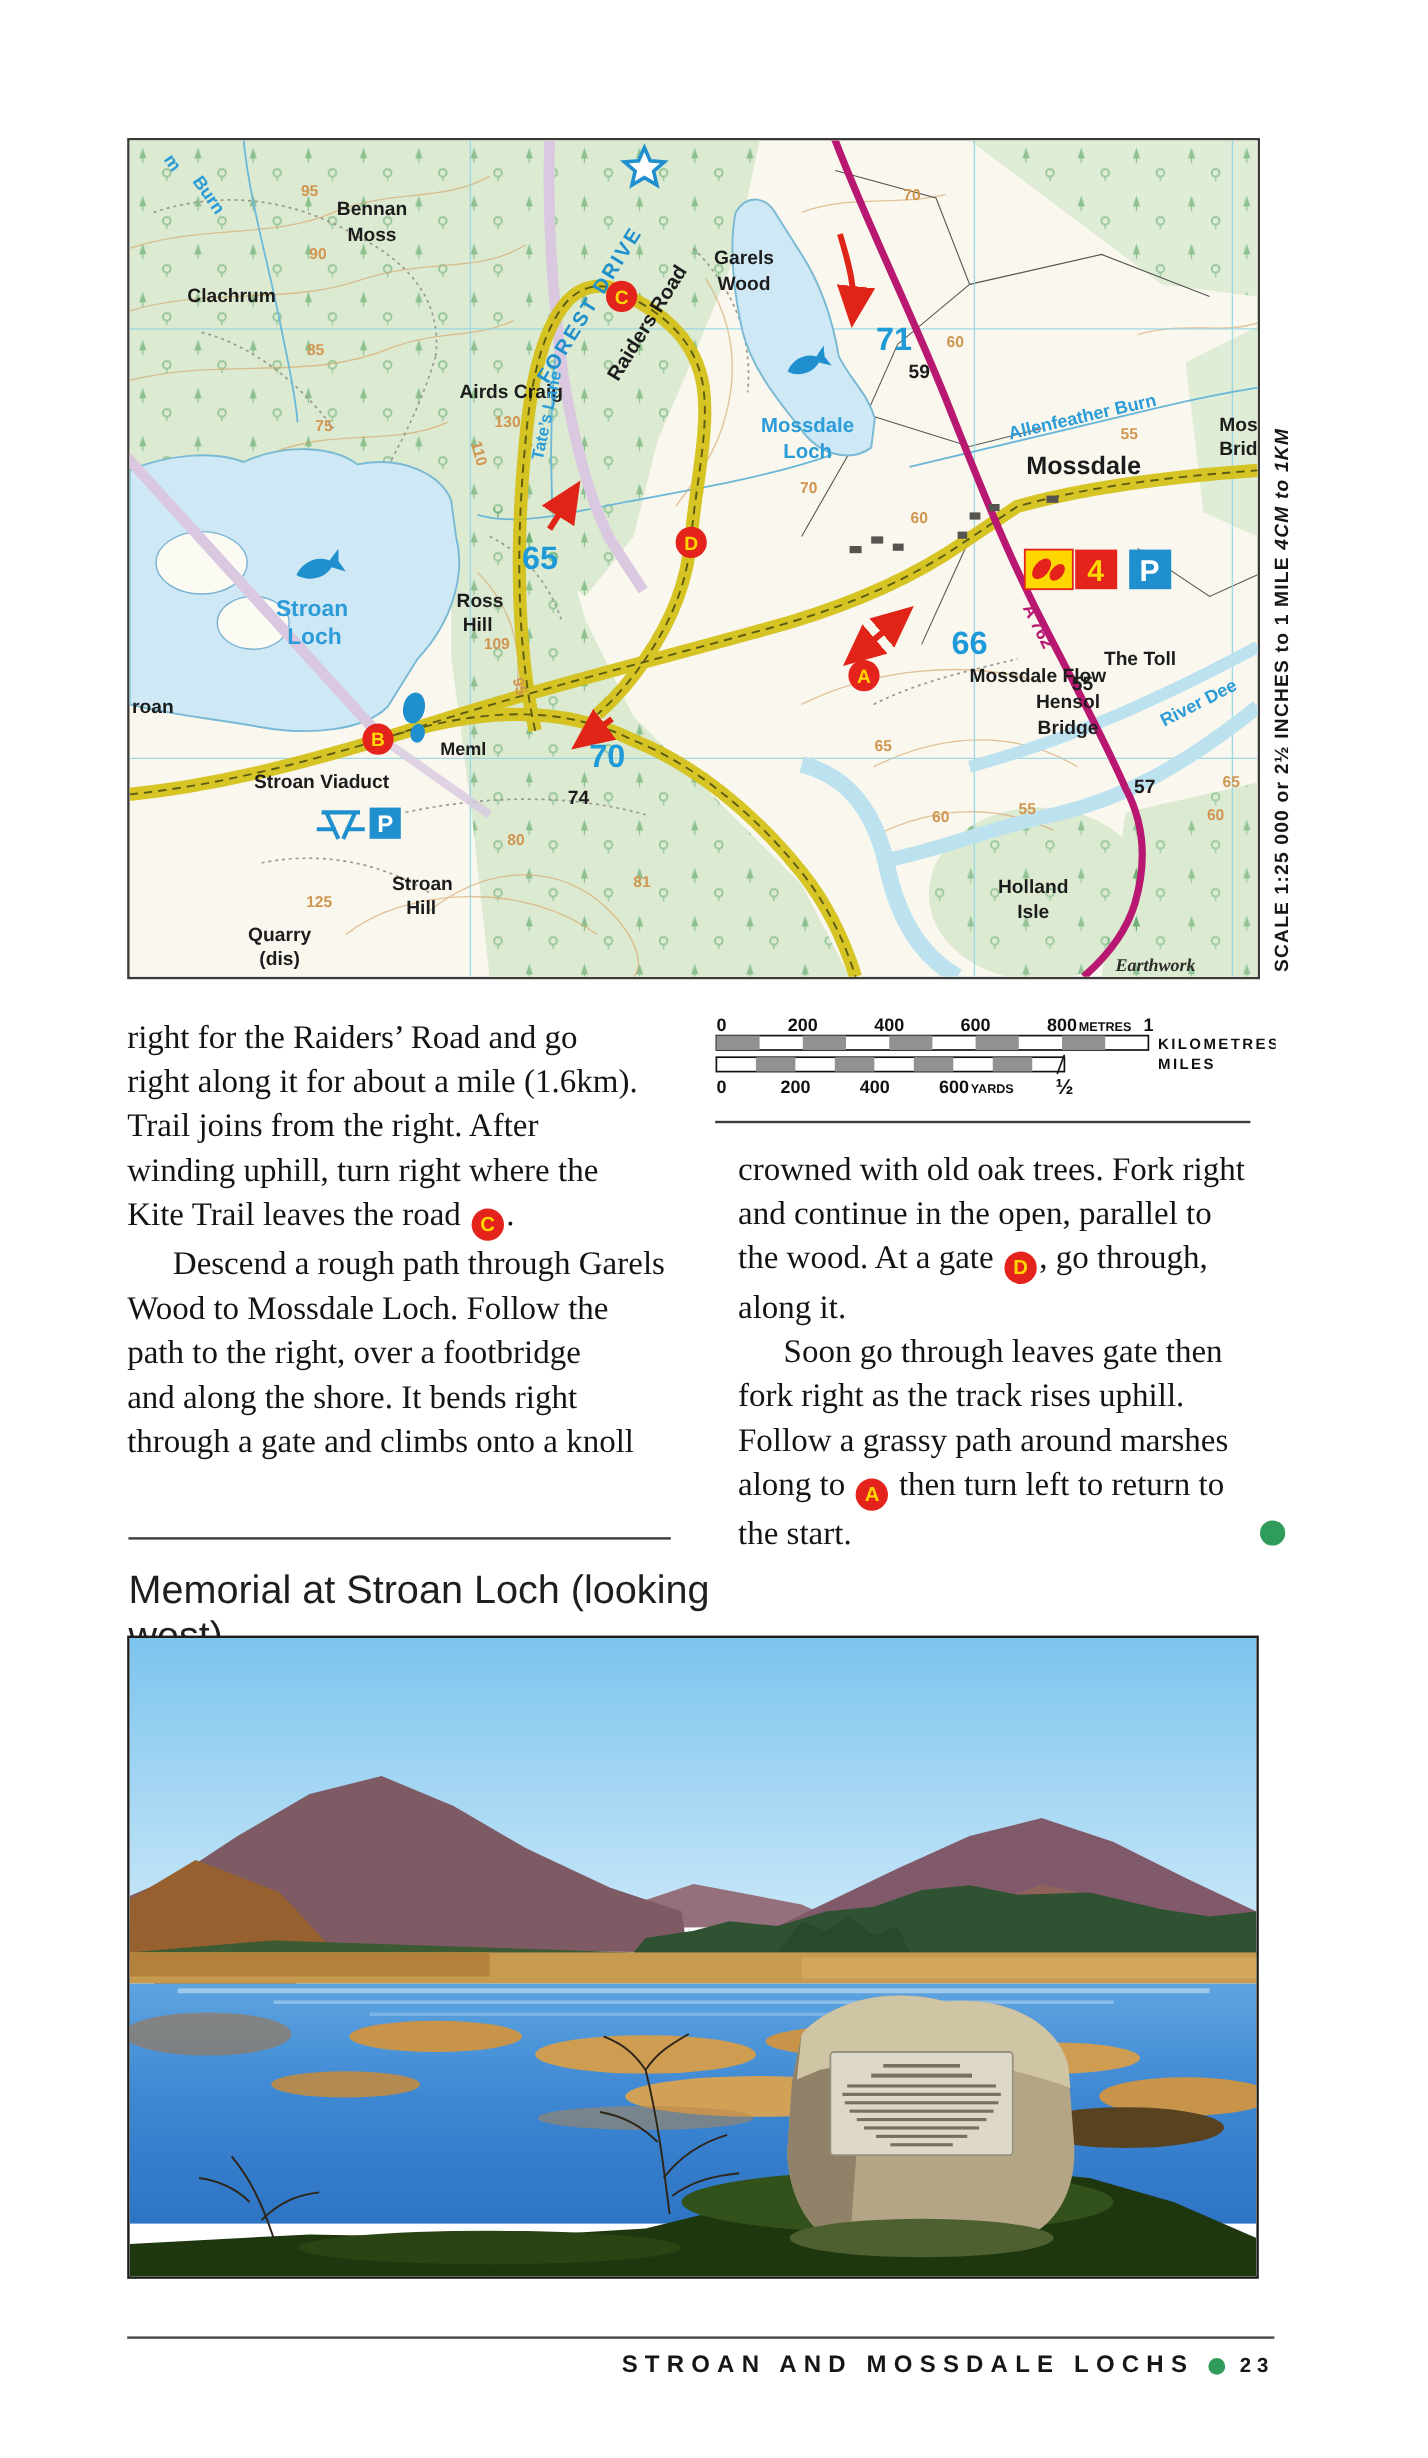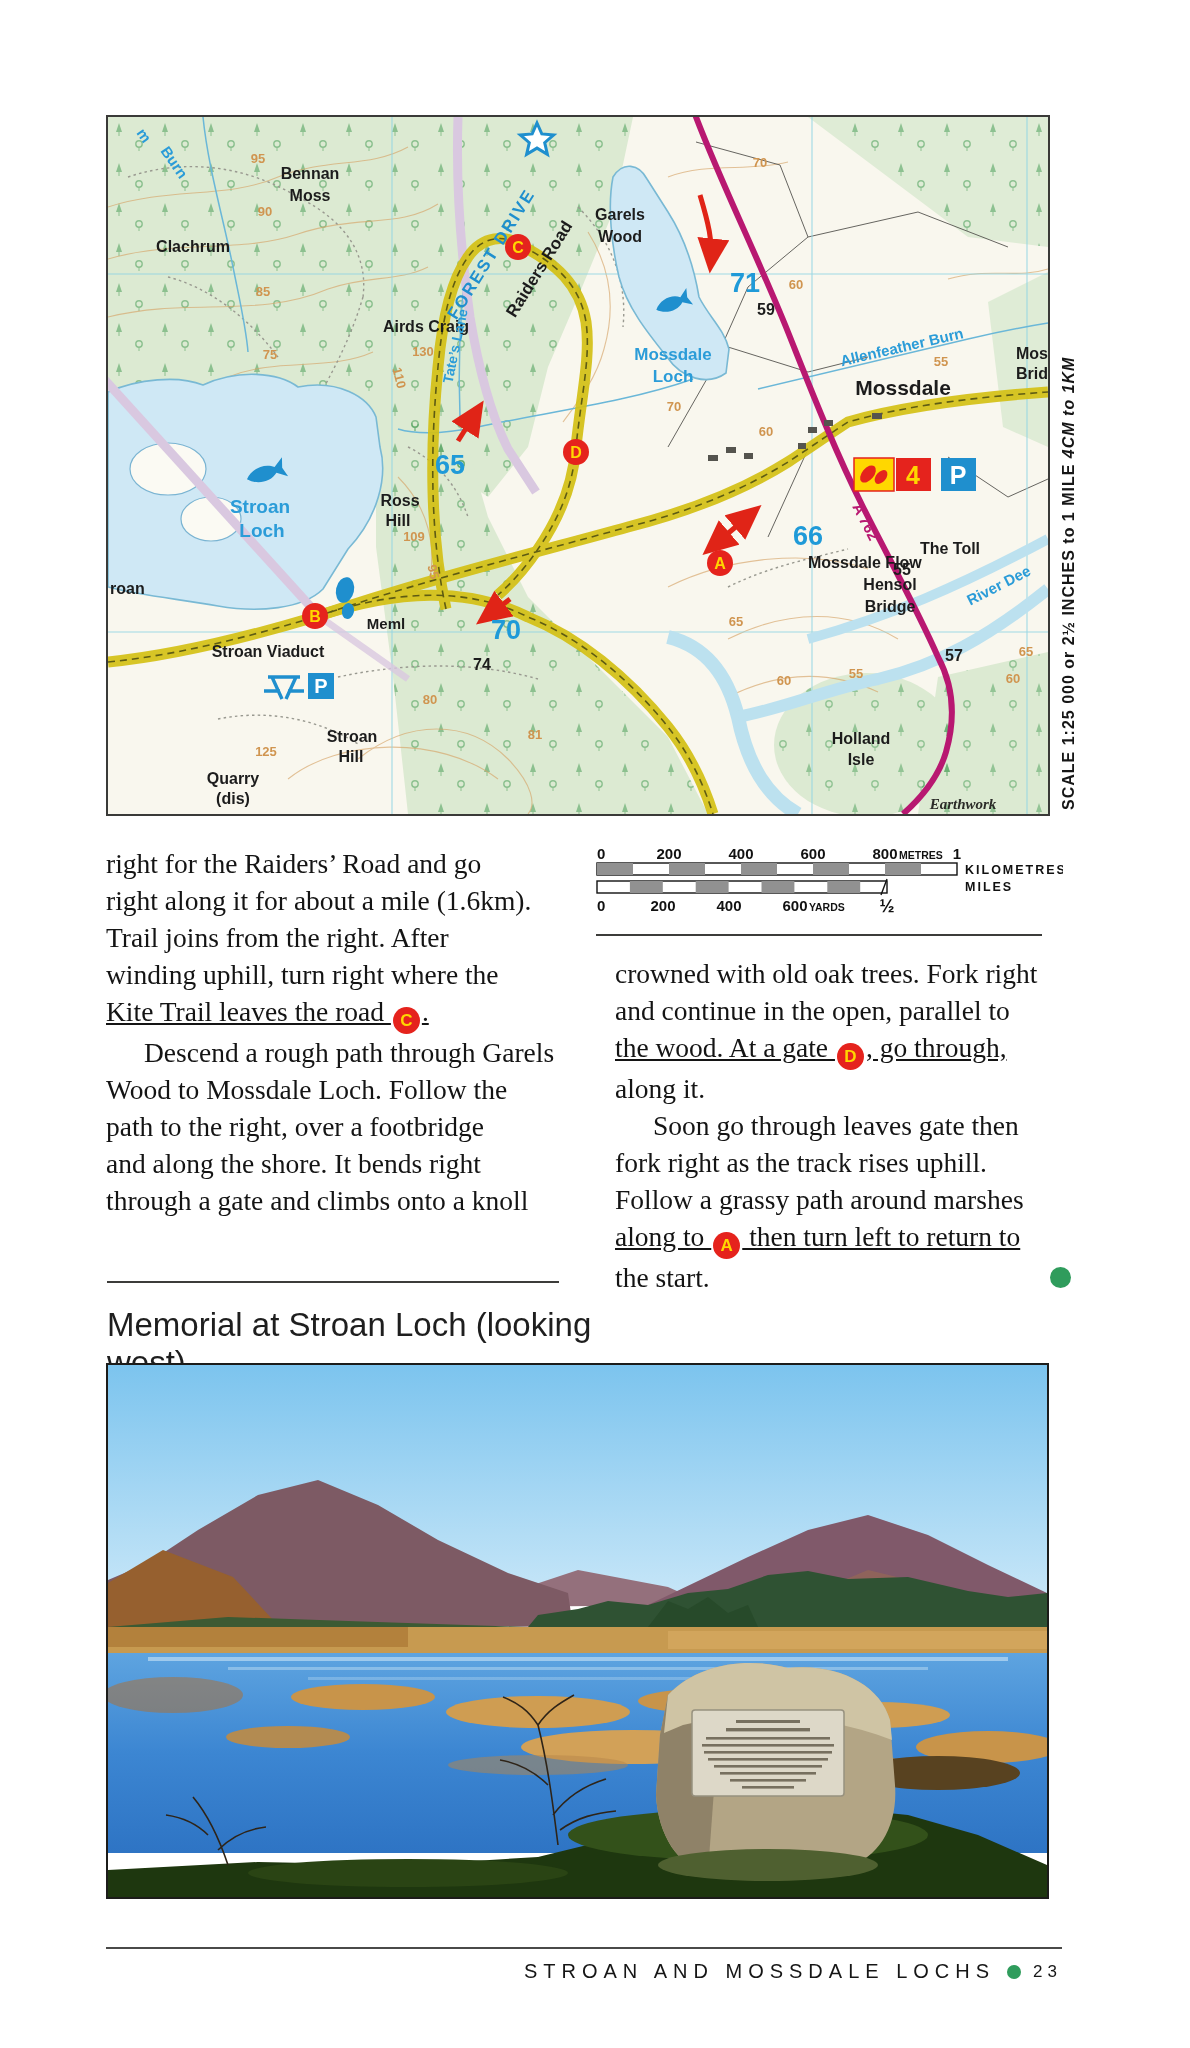--- a/index.html
+++ b/index.html
@@ -18,42 +18,42 @@
   .mk-letter{fill:#ffd700;font-weight:bold;font-size:16px;}
   
   #vscale{left:1060px;top:810px;transform-origin:0 0;transform:rotate(-90deg);white-space:nowrap;
           font-size:16px;font-weight:bold;letter-spacing:1px;color:#161616;}
   #vscale .it{font-style:italic;}
   
   .col{font-family:"Liberation Serif",serif;font-size:27.5px;line-height:37px;color:#141414;}
   #col-left{left:106px;top:845px;width:456px;}
   #col-right{left:615px;top:955px;width:456px;}
   .indent-first > div:first-child{text-indent:38px;}
-  .mline{white-space:nowrap;text-decoration:underline;}
+  .mline{white-space:nowrap;}
   .walk-marker{display:inline-flex;width:27px;height:27px;border-radius:50%;background:#e5231d;color:#ffd700;
       font-family:"Liberation Sans",sans-serif;font-size:17px;font-weight:bold;align-items:center;justify-content:center;
       vertical-align:-5px;margin:0 2px;}
   .endline{display:flex;justify-content:space-between;align-items:center;}
   .green-dot{width:21px;height:21px;border-radius:50%;background:#2f9c5c;display:inline-block;}
   
   .rule{background:#3c3c3a;height:2px;}
   #rule-left{left:107px;top:1281px;width:452px;}
   #rule-right{left:596px;top:934px;width:446px;}
   #rule-footer{left:106px;top:1947px;width:956px;background:#4a4a48;}
   
   #caption{left:107px;top:1306px;width:560px;font-size:33px;color:#1e1e1e;}
   
   #scalebar{left:593px;top:845px;}
   .sb-tick{font-size:15px;font-weight:bold;fill:#111;}
   .sb-small{font-size:10.5px;font-weight:bold;fill:#111;}
   .sb-unit{font-size:12.5px;font-weight:bold;fill:#111;letter-spacing:2px;}
   
   #photo-wrap{left:106px;top:1363px;width:939px;height:532px;border:2px solid #1c1c1a;}
   
-  #footer-line{left:106px;top:1960px;width:956px;text-align:right;font-size:20px;font-weight:normal;
+  #footer-line{left:106px;top:1960px;width:956px;text-align:right;font-size:20px;font-weight:bold;
       letter-spacing:6px;color:#161616;display:flex;justify-content:flex-end;align-items:center;gap:12px;}
   #footer-line .dot{width:14px;height:14px;border-radius:50%;background:#2f9c5c;flex:none;}
   #footer-line .pageno{letter-spacing:5px;font-size:17px;}
 </style>
 </head>
 <body>
 
 <div class="abs" id="map-wrap">
 <svg id="map-svg" width="940" height="697" viewBox="0 0 940 697">
   <defs>

